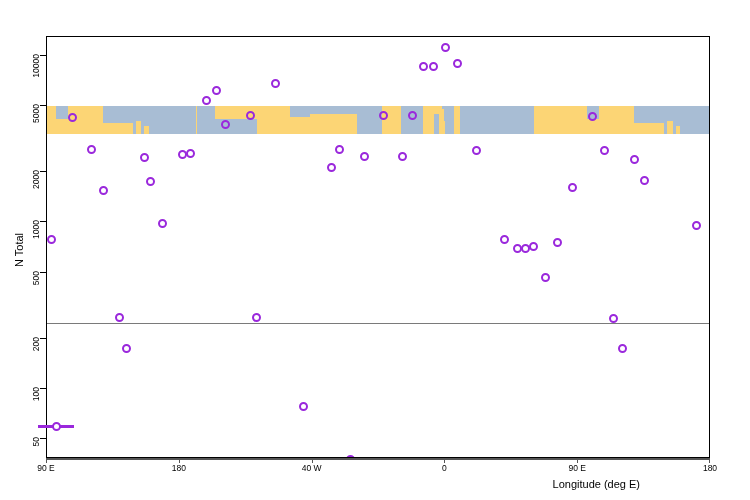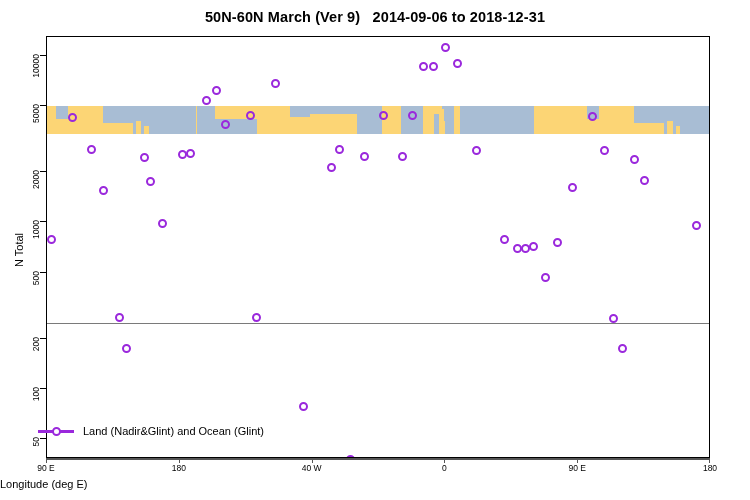--- a/index.html
+++ b/index.html
@@ -62,21 +62,21 @@
 
   .xaxisline{
     position:absolute;left:46px;top:458px;width:664px;height:1.5px;background:#555;
   }
   .xtick{position:absolute;top:458px;width:1px;height:5px;background:#555;}
   .xlab{
     position:absolute;top:463px;font-size:8.5px;color:#000;
     white-space:nowrap;transform:translateX(-50%);
   }
   .xtitle{
-    position:absolute;left:0;top:478px;width:640px;text-align:left;
+    position:absolute;left:0;top:478px;width:640px;text-align:right;
     font-size:11px;color:#000;
   }
 
   
   .legend{
     position:absolute;left:38px;top:425px;display:flex;align-items:center;
   }
   .leg-line{
     position:relative;width:36px;height:3px;background:#9a28dc;
   }
@@ -85,21 +85,20 @@
     margin:-4.5px 0 0 -4.5px;border:2.6px solid #9a28dc;border-radius:50%;
     background:#fff;box-sizing:border-box;
   }
   .leg-txt{font-size:11px;color:#000;margin-left:9px;white-space:nowrap;}
 </style>
 </head>
 <body>
 
 <div id="stage">
 
-  <div class="title">50N-60N March (Ver 9)   2014-09-06 to 2018-12-31</div>
 
   <div class="ytitle">N Total</div>
 
   <div id="yticks">
       <div class="ytick" style="top: 438.153px;"></div>
       <div class="ylabel-txt" style="left: -24px; top: 432.153px;">50</div>
       <div class="ytick" style="top: 388.024px;"></div>
       <div class="ylabel-txt" style="left: -24px; top: 382.024px;">100</div>
       <div class="ytick" style="top: 337.895px;"></div>
       <div class="ylabel-txt" style="left: -24px; top: 331.895px;">200</div>
@@ -216,16 +215,15 @@
       <div class="xlab" style="left: 577.2px;">90 E</div>
       <div class="xtick" style="left: 709px;"></div>
       <div class="xlab" style="left: 710px;">180</div>
     </div>
   <div class="xtitle">Longitude (deg E)</div>
 
   <div class="legend">
     <div class="leg-line">
       <div class="leg-mark"></div>
     </div>
-    <div class="leg-txt">Land (Nadir&amp;Glint) and Ocean (Glint)</div>
   </div>
 
 </div>
 
 </body></html>

